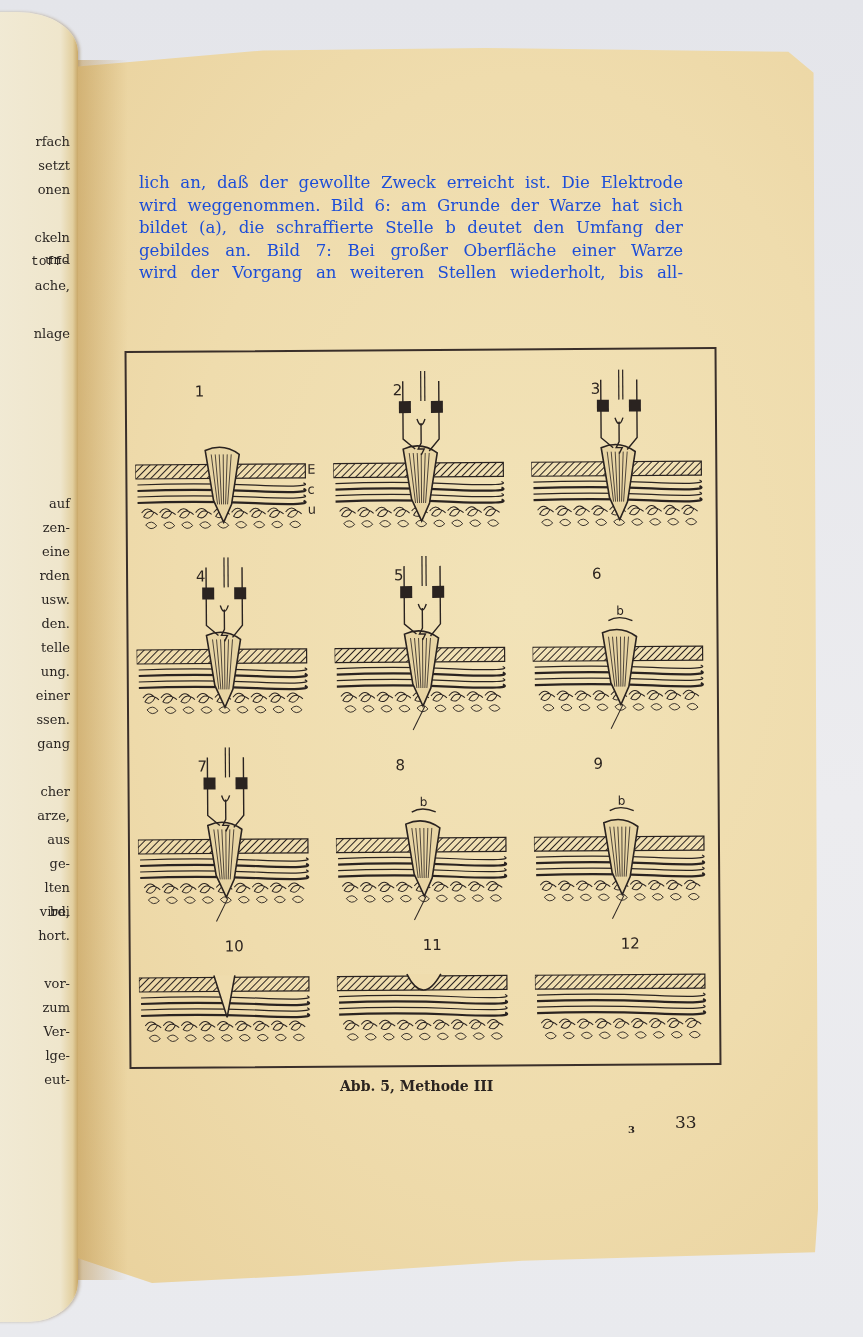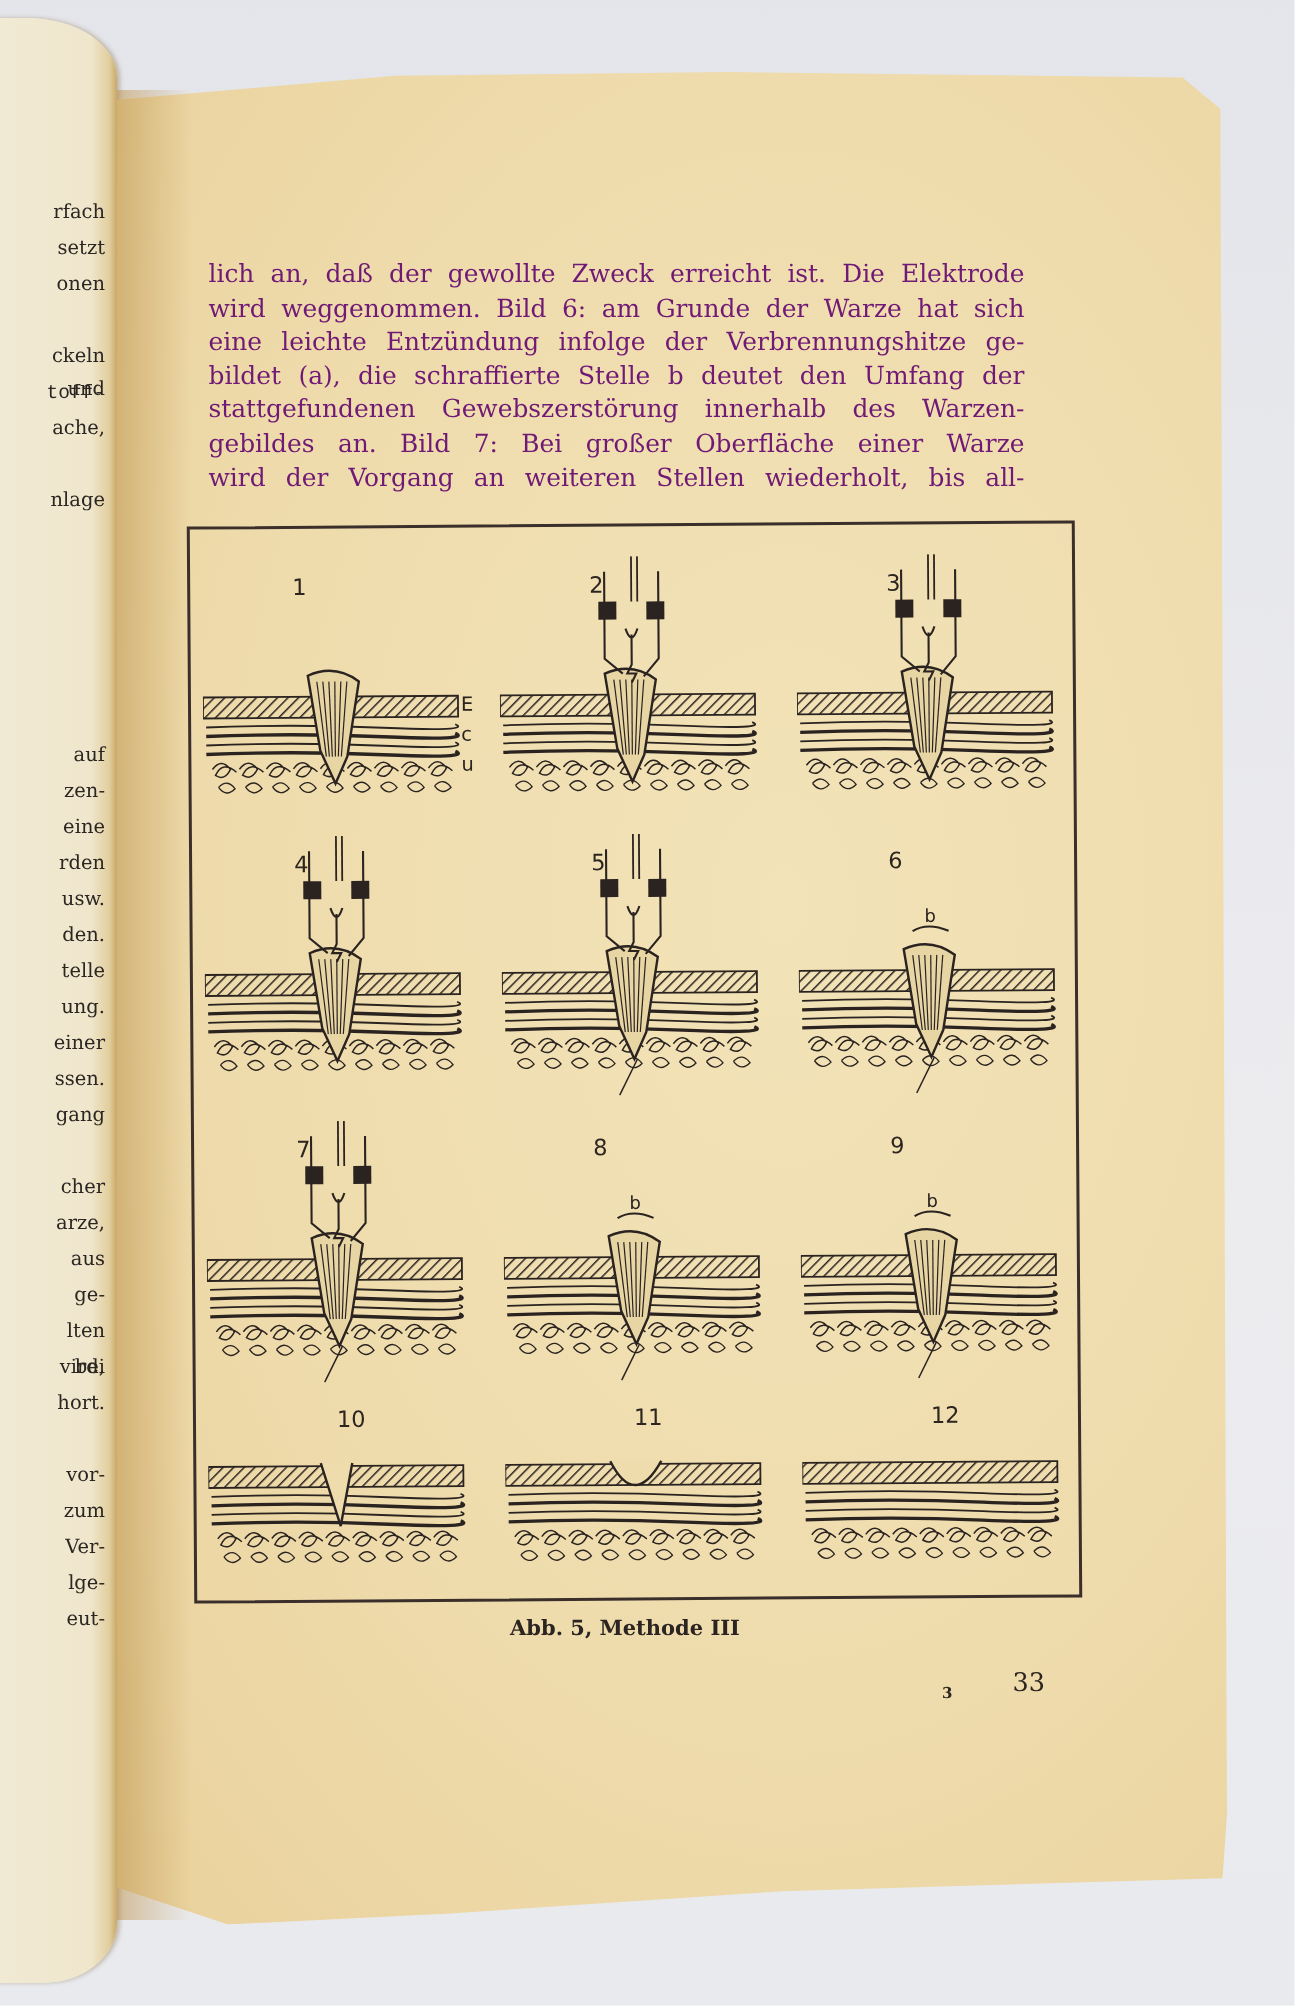--- a/index.html
+++ b/index.html
@@ -27,21 +27,21 @@
     clip-path: polygon(0 1.5%, 25% 0.2%, 55% 0%, 96% 0.3%, 99.4% 2%, 100% 94%, 99.6% 97.5%, 60% 98.2%, 30% 99.4%, 10% 100%, 0 98%);
     box-shadow: 0 2px 6px rgba(0,0,0,0.2);
   }
   .gutter-shade {
     position: absolute; left: 78px; top: 60px; width: 50px; height: 1220px;
     background: linear-gradient(90deg, rgba(190,150,80,0.55), rgba(230,200,140,0));
     pointer-events: none;
   }
   .body-text {
     position: absolute; left: 139px; top: 172px; width: 544px;
-    font-family: "DejaVu Serif", serif; font-size: 16.6px; line-height: 22.6px; color: #701a75;
+    font-family: "DejaVu Serif", serif; font-size: 16.6px; line-height: 22.6px; color: #1d4ed8;
     text-align: justify;
   }
   .body-text .line { display: block; white-space: nowrap; text-align-last: justify; }
   
   .figure {
     position: absolute; left: 127px; top: 349px; width: 588px; height: 714px;
     border: 2.5px solid #3a2f2a; transform: rotate(-0.4deg);
   }
   .panel { position: absolute; width: 180px; height: 175px; }
   .panel-num {
@@ -92,23 +92,21 @@
     <div class="left-text" style="top: 1032px;">lge-</div>
     <div class="left-text" style="top: 1056px;">eut-</div>
   </div>
 
 <div class="right-page"></div>
 <div class="gutter-shade"></div>
 
 <div class="body-text">
   <span class="line">lich an, daß der gewollte Zweck erreicht ist. Die Elektrode</span>
   <span class="line">wird weggenommen. Bild 6: am Grunde der Warze hat sich</span>
-  <span class="line">eine leichte Entzündung infolge der Verbrennungshitze ge-</span>
   <span class="line">bildet (a), die schraffierte Stelle b deutet den Umfang der</span>
-  <span class="line">stattgefundenen Gewebszerstörung innerhalb des Warzen-</span>
   <span class="line">gebildes an. Bild 7: Bei großer Oberfläche einer Warze</span>
   <span class="line">wird der Vorgang an weiteren Stellen wiederholt, bis all-</span>
 </div>
 
 <div class="figure" id="figure">
     <div class="panel" style="left: 8px; top: 20px;">
       <svg width="180" height="175" viewBox="0 0 180 175">
     <defs>
           <pattern id="hatch" width="5" height="5" patternUnits="userSpaceOnUse" patternTransform="rotate(45)">
       <line x1="0" y1="0" x2="0" y2="5" stroke="#2a2320" stroke-width="2"></line>

